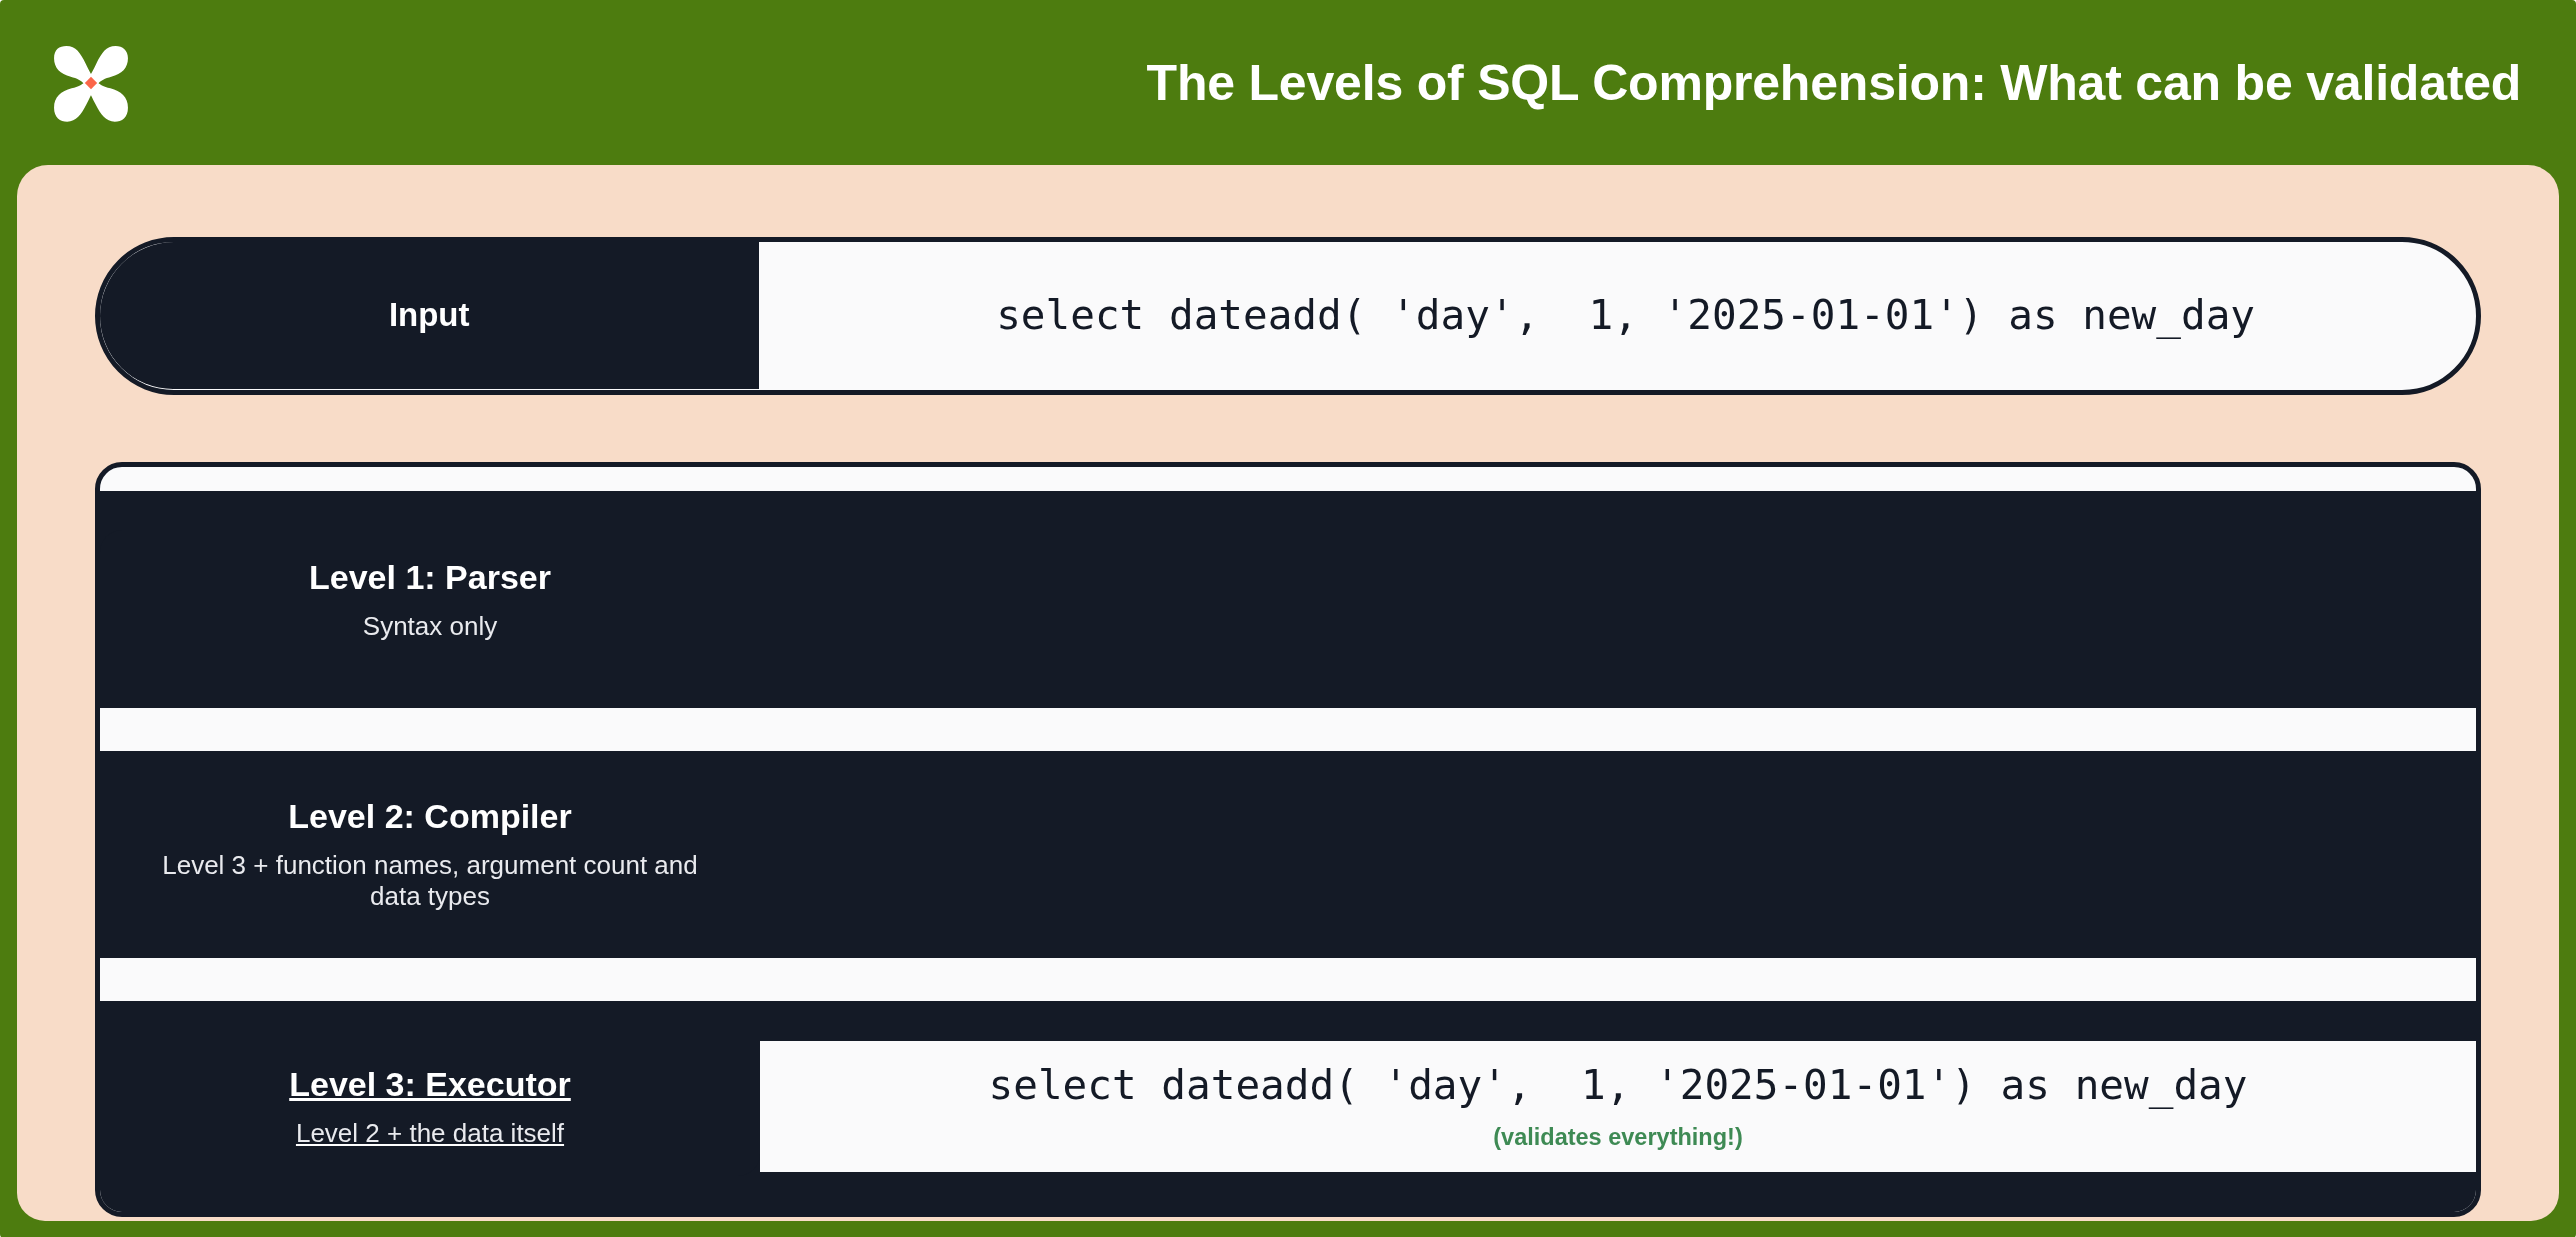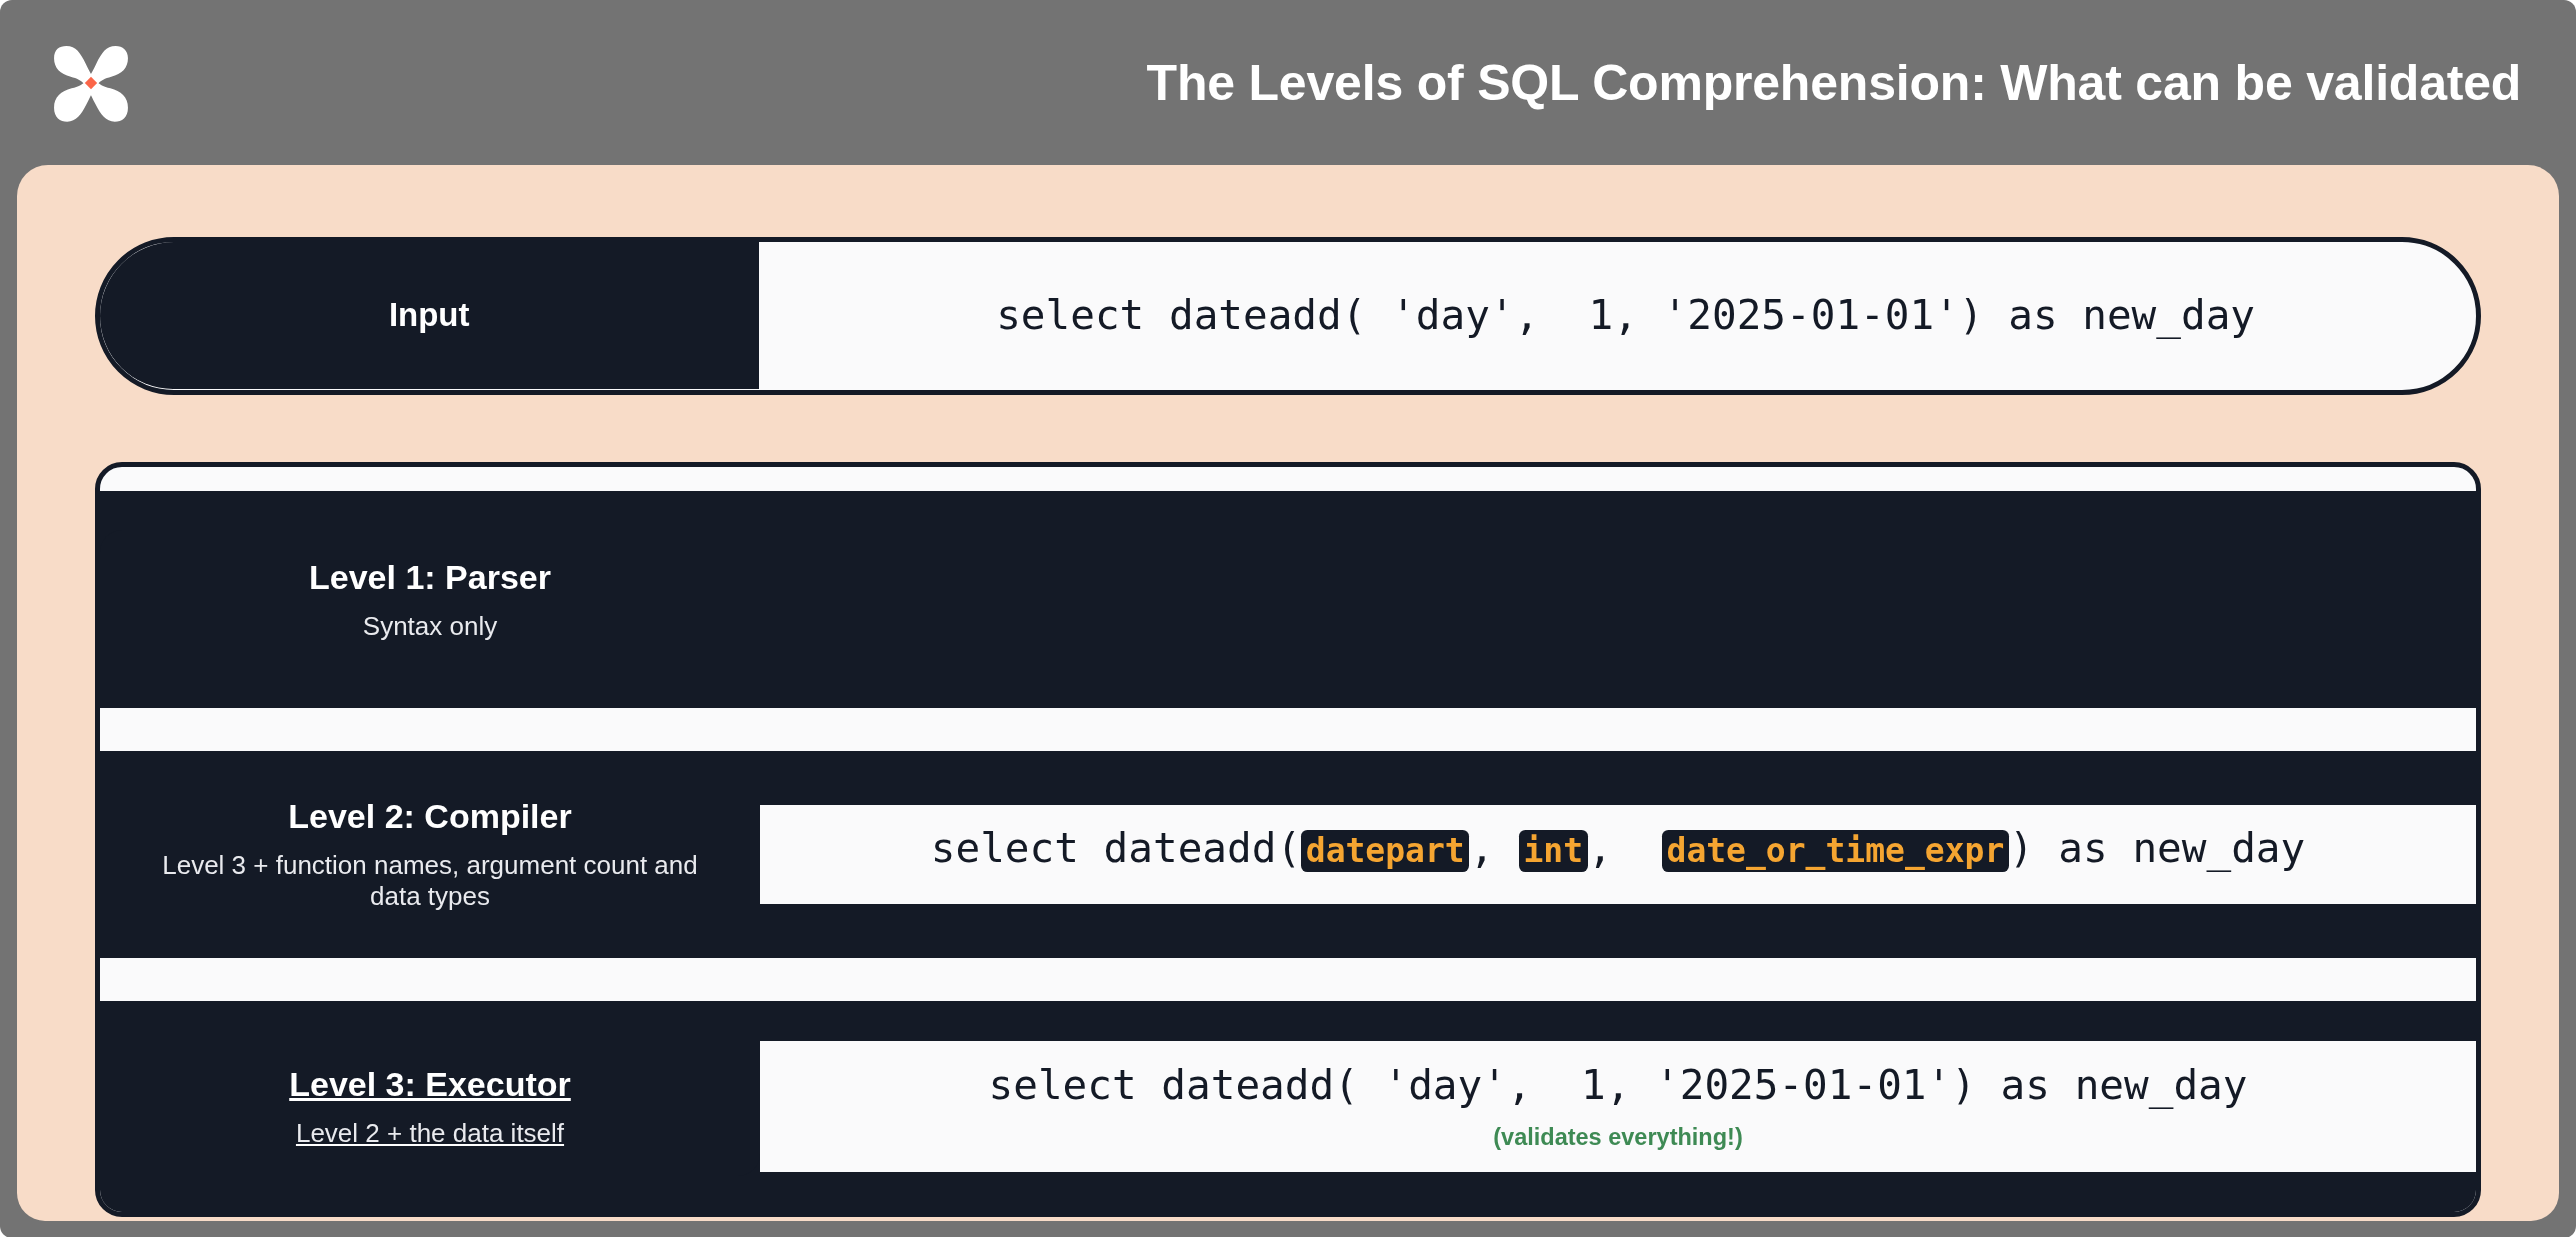--- a/index.html
+++ b/index.html
@@ -12,22 +12,22 @@
     height: 1238px;
     font-family: "Liberation Sans", sans-serif;
     overflow: hidden;
   }
 
   
   .poster {
     position: relative;
     width: 2576px;
     height: 1238px;
-    background: #737373;
-    border-radius: 12px;
+    background: #4d7c0f;
+    border-radius: 4px;
     box-sizing: border-box;
     overflow: hidden;
   }
 
   
   .header {
     position: relative;
     height: 165px;
     display: flex;
     align-items: center;
@@ -242,24 +242,20 @@
           <div class="level-title">Level 1: Parser</div>
           <div class="level-sub">Syntax only</div>
         </div>
       </div>
 
       <div class="level-row row-2">
         <div class="label-cell">
           <div class="level-title">Level 2: Compiler</div>
           <div class="level-sub">Level 3 + function names, argument count and data types</div>
         </div>
-        <div class="code-cell">
-          <div class="code"><span>select dateadd(</span><span class="token">datepart</span><span>, </span><span class="token">int</span><span>,  </span><span class="token">date_or_time_expr</span><span>) as new_day</span></div>
-          <div class="note"></div>
-        </div>
       </div>
 
       <div class="level-row row-3">
         <div class="label-cell">
           <div class="level-title">Level 3: Executor</div>
           <div class="level-sub">Level 2 + the data itself</div>
         </div>
         <div class="code-cell">
           <div class="code small-gap"><span>select dateadd( 'day',  1, '2025-01-01') as new_day</span></div>
           <div class="note">(validates everything!)</div>

